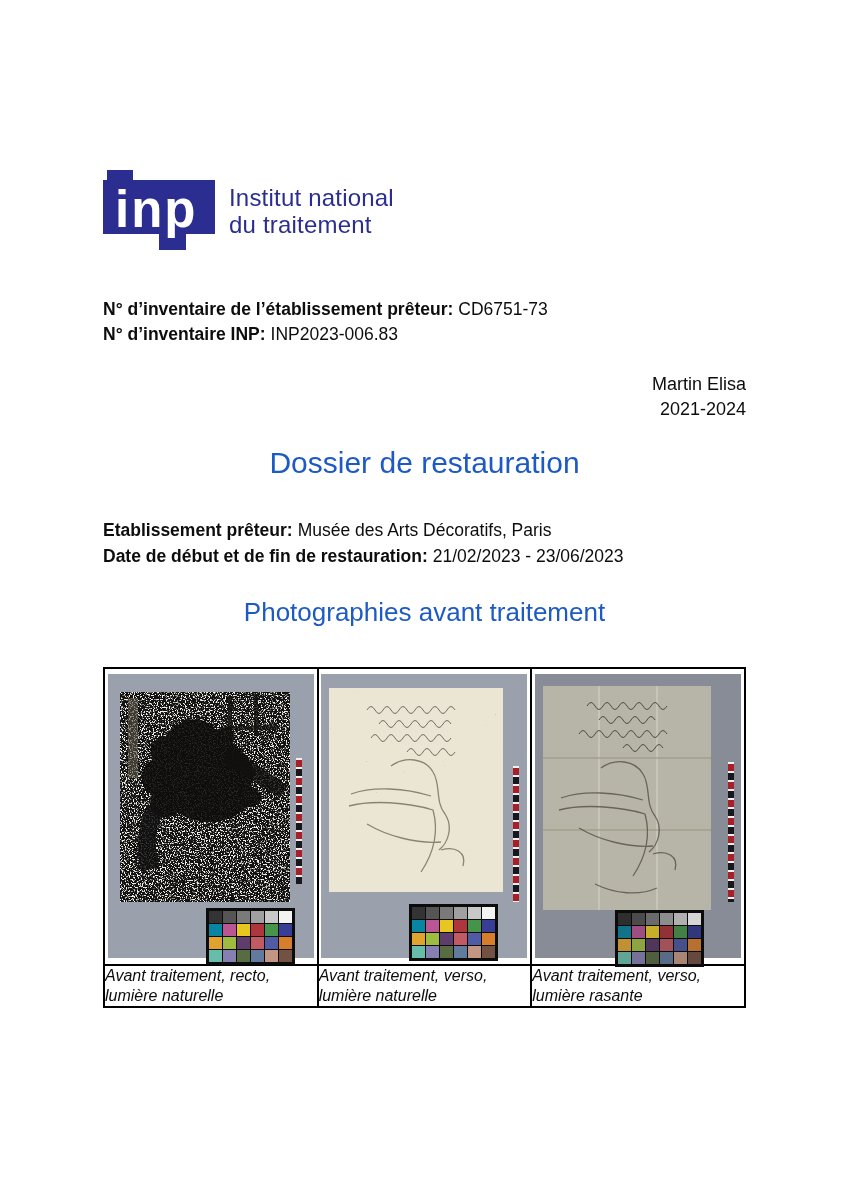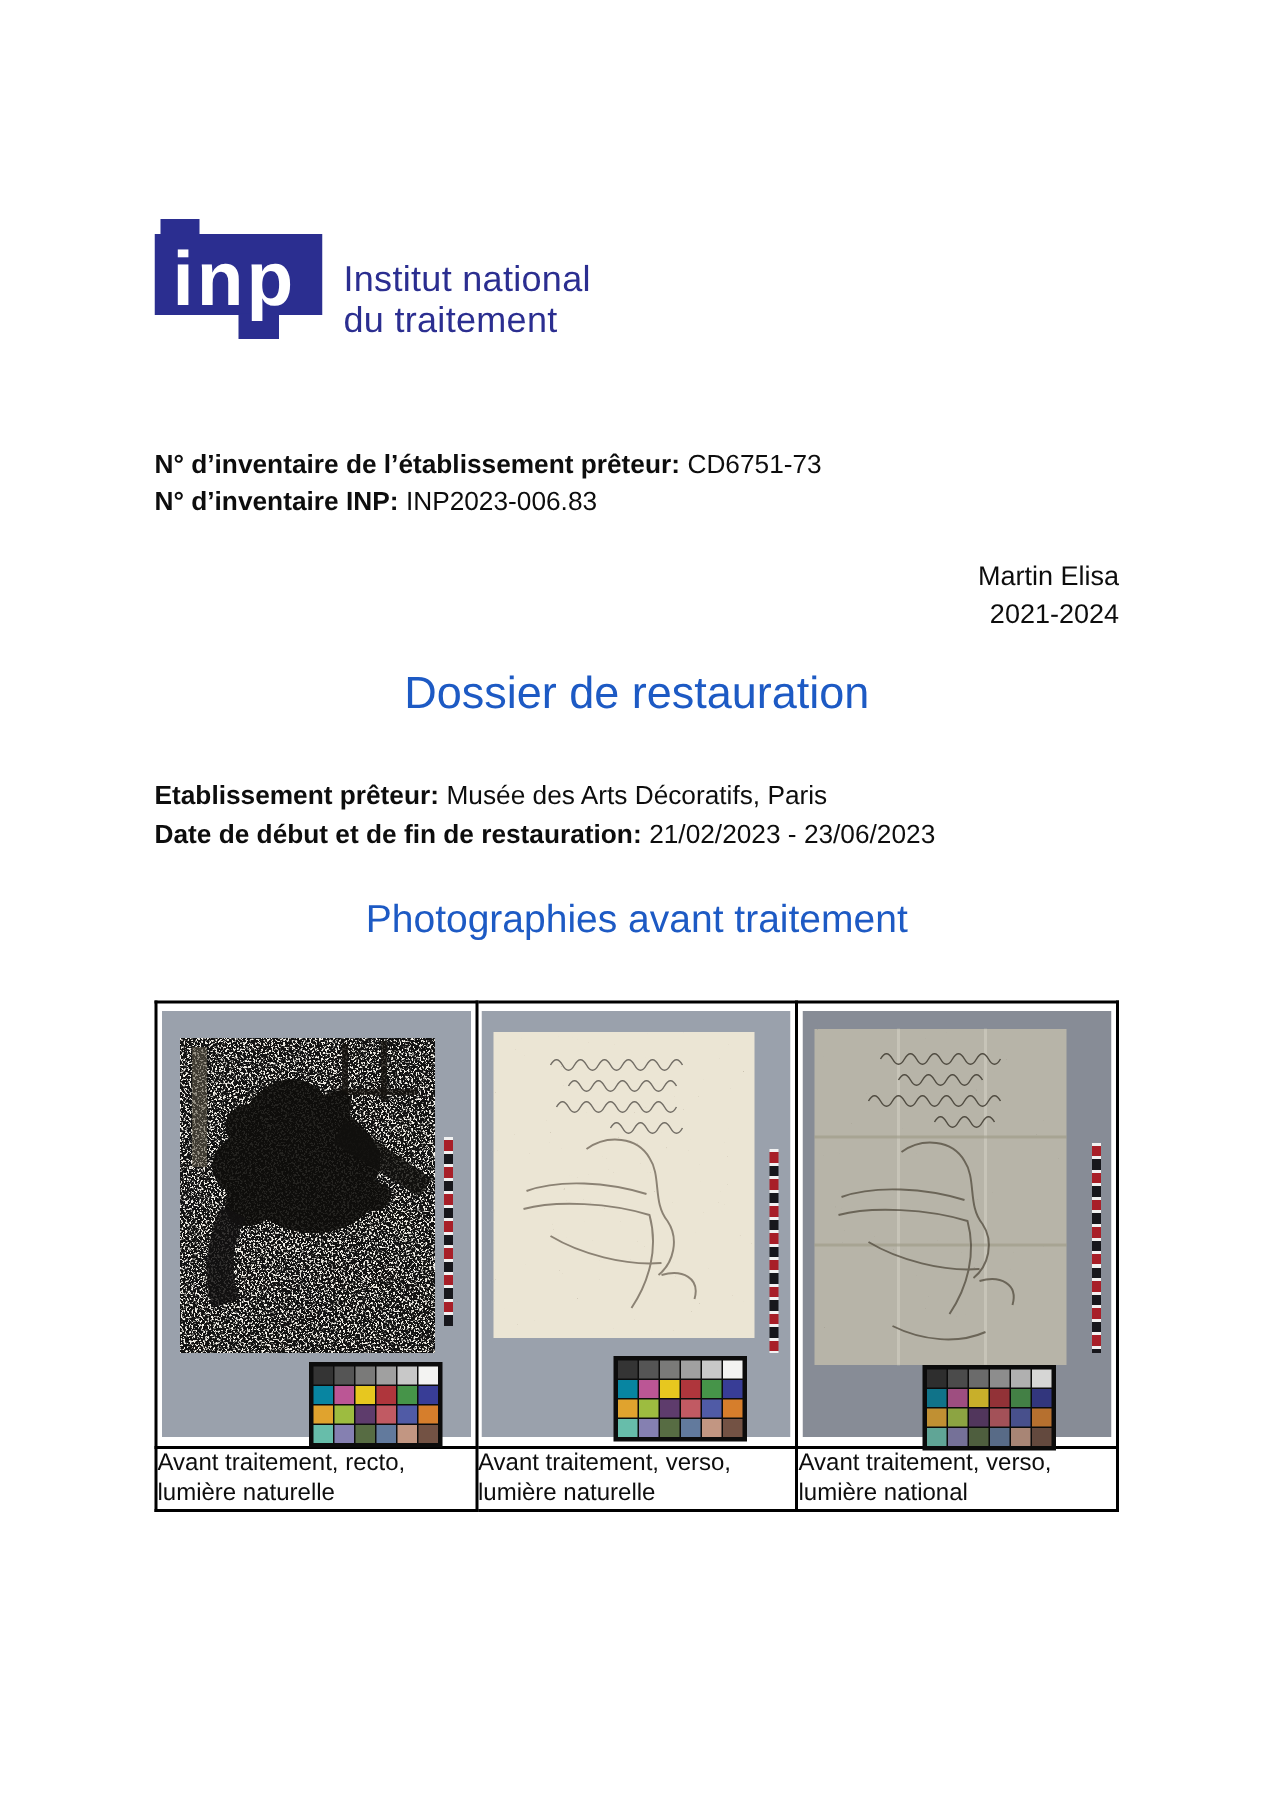--- a/index.html
+++ b/index.html
@@ -9,21 +9,21 @@
     --photo-bg-natural:#9aa1ac;
     --photo-bg-raking:#878c96;
     --table-border:#000000;
   }
   *{box-sizing:border-box;margin:0;padding:0;}
   html,body{background:#ffffff;}
   body{font-family:"Liberation Sans", sans-serif;color:var(--text);}
   .page{position:relative;width:849px;height:1200px;margin:0 auto;background:#ffffff;overflow:hidden;}
 
   
-  .logo-wrap{position:absolute;left:103px;top:146px;display:flex;align-items:flex-end;}
+  .logo-wrap{position:absolute;left:103px;top:170px;display:flex;align-items:flex-start;}
   .logo-mark{display:block;}
   .logo-name{margin-left:14px;padding-top:14px;color:var(--logo-navy);
              font-size:24px;line-height:27px;font-weight:400;letter-spacing:0.2px;}
 
   
   .inventory{position:absolute;left:103px;top:297px;font-size:17.5px;line-height:25px;}
   .lbl{font-weight:bold;display:inline-block;margin-right:5px;}
 
   
   .author{position:absolute;right:103px;top:372px;text-align:right;font-size:18px;line-height:25px;}
@@ -33,21 +33,21 @@
              color:var(--heading-blue);font-size:30px;font-weight:400;}
   .details{position:absolute;left:103px;top:517px;font-size:17.5px;line-height:26px;}
   .section-title{position:absolute;left:0;right:0;top:597px;text-align:center;
                  color:var(--heading-blue);font-size:26px;font-weight:400;}
 
   
   .photo-table{position:absolute;left:103px;top:667px;width:643px;
                border-collapse:collapse;table-layout:fixed;}
   .photo-table td{border:2px solid var(--table-border);padding:0;vertical-align:top;background:#fff;}
   .photo-cell{height:296px;}
-  .caption-cell{font-size:16px;line-height:20px;padding:5px 8px 13px 8px;}
+  .caption-cell{font-size:16px;line-height:20px;padding:5px 8px 13px 8px;font-style:italic;}
 
   .photo{position:relative;width:206px;height:284px;margin:5px auto 6px auto;}
   .photo svg{position:absolute;left:0;top:0;}
 
   .ruler{position:absolute;width:6px;}
   .photo-1 .ruler{right:12px;top:84px;height:126px;}
   .photo-2 .ruler{right:8px;top:92px;height:136px;}
   .photo-3 .ruler{right:7px;top:88px;height:140px;}
 
   .checker{position:absolute;background:#0c0c0c;padding:3px;display:grid;
@@ -270,18 +270,18 @@
                 <div style="background: rgb(98, 122, 157);"></div>
                 <div style="background: rgb(194, 150, 130);"></div>
                 <div style="background: rgb(115, 82, 68);"></div>
               </div>
         </div>
       </td>
     </tr>
     <tr>
       <td class="caption-cell">Avant traitement, recto, lumière naturelle</td>
       <td class="caption-cell">Avant traitement, verso, lumière naturelle</td>
-      <td class="caption-cell">Avant traitement, verso, lumière national</td>
+      <td class="caption-cell">Avant traitement, verso, lumière rasante</td>
     </tr>
     </tbody>
   </table>
 
 </div>
 
 </body></html>

